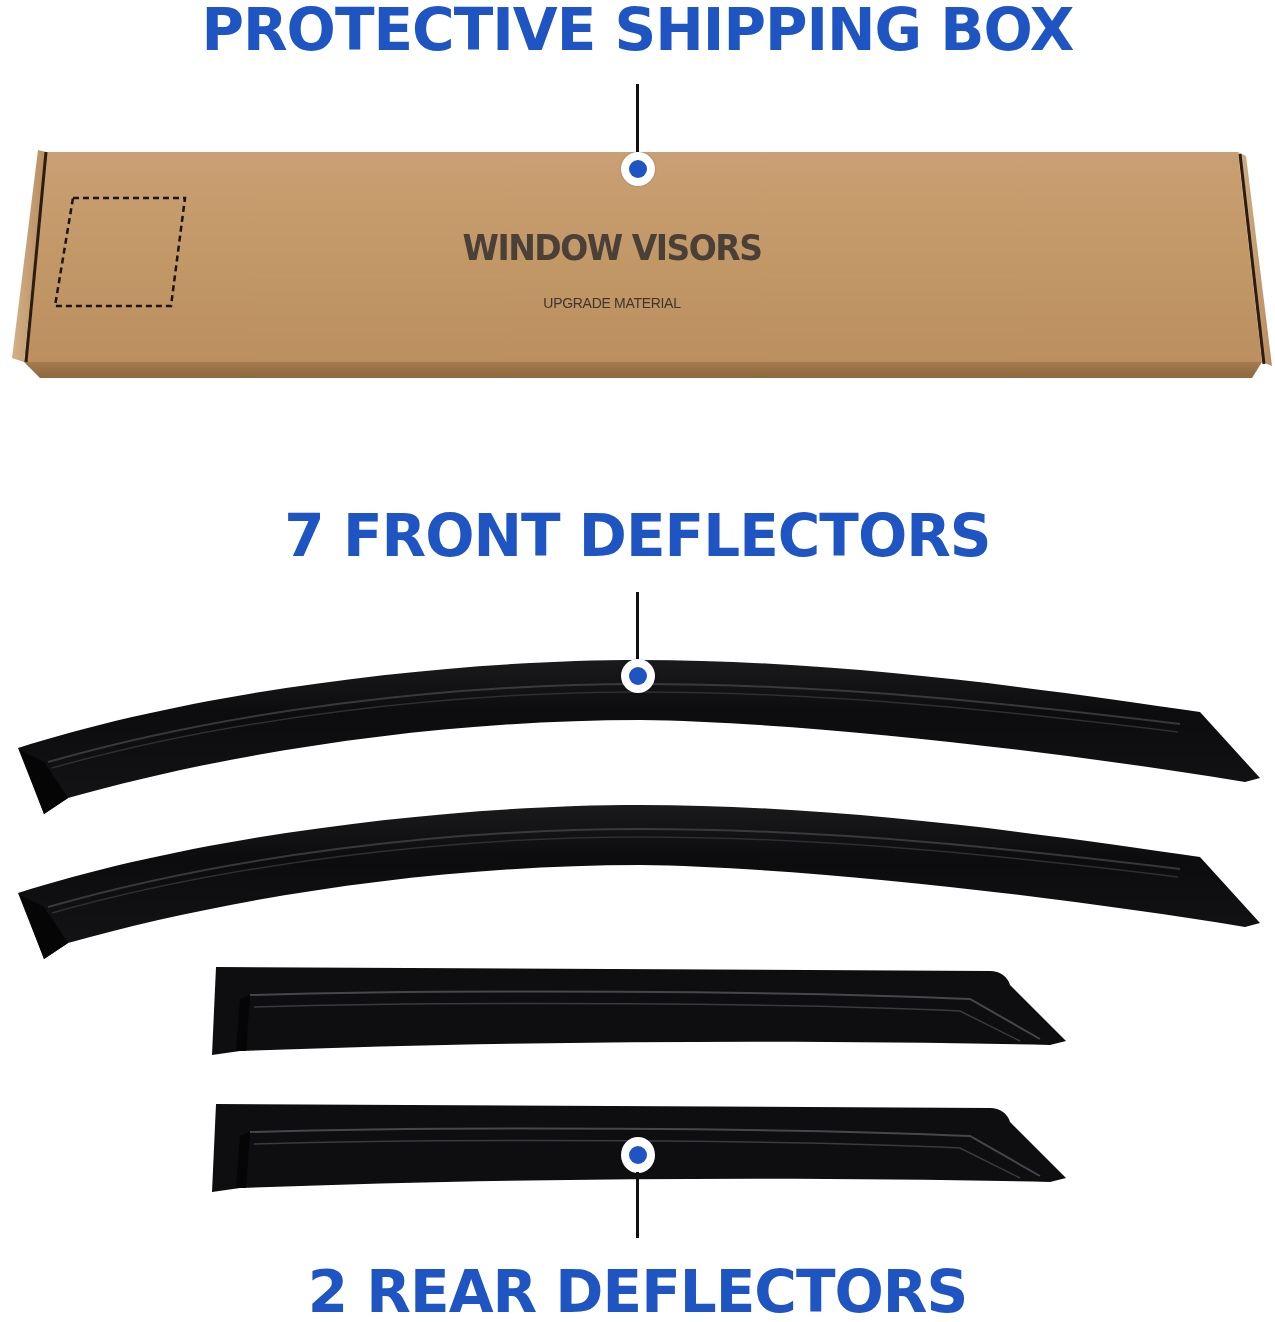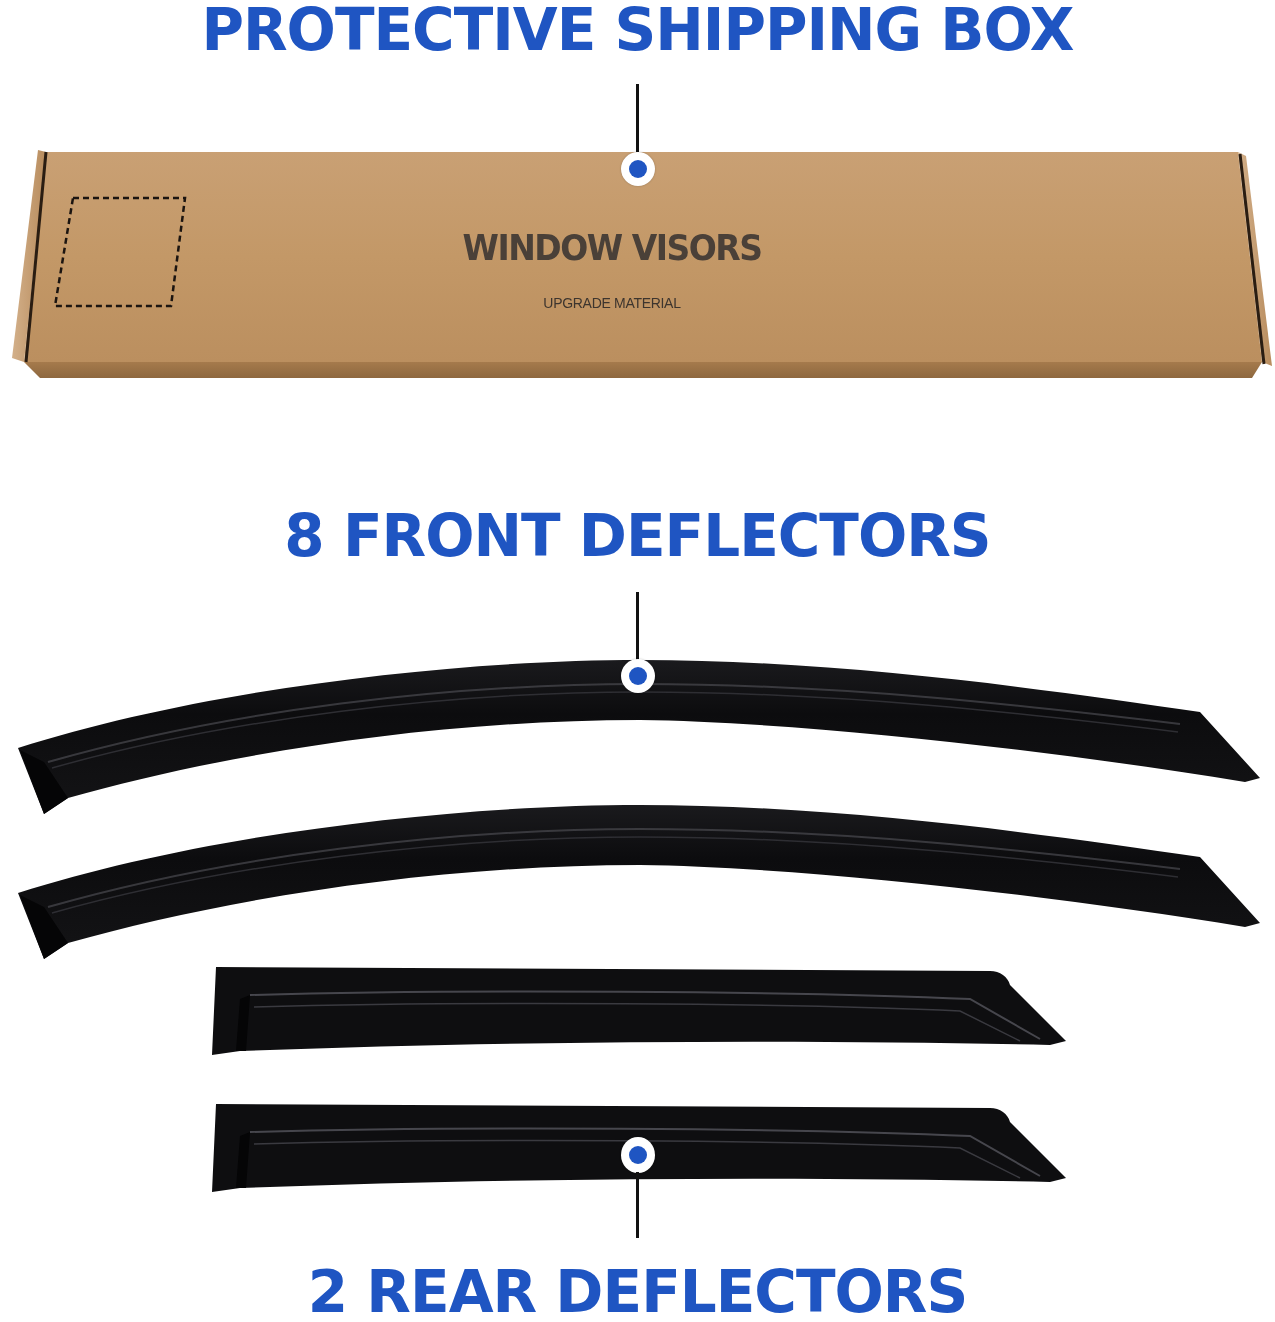--- a/index.html
+++ b/index.html
@@ -132,21 +132,21 @@
   </svg>
 
   <div class="marker" style="left:621px; top:12px;">
     <div class="dot"></div>
   </div>
 </div>
 
 <div class="box-title">WINDOW VISORS</div>
 <div class="box-sub">UPGRADE MATERIAL</div>
 
-<h2 class="heading" id="h-front">8 FRONT DEFLECTORS</h2>
+<h2 class="heading" id="h-front">7 FRONT DEFLECTORS</h2>
 
 <div class="leader" style="left:636px; top:592px; height:70px;"></div>
 
 <svg class="visor" style="left:0; top:650px;" width="1275" height="170" viewBox="0 0 1275 170">
   <defs>
     <linearGradient id="visorBody" x1="0" y1="0" x2="0" y2="1">
       <stop offset="0" stop-color="#1a1a1d"></stop>
       <stop offset="0.35" stop-color="#0c0c0e"></stop>
       <stop offset="1" stop-color="#141416"></stop>
     </linearGradient>

